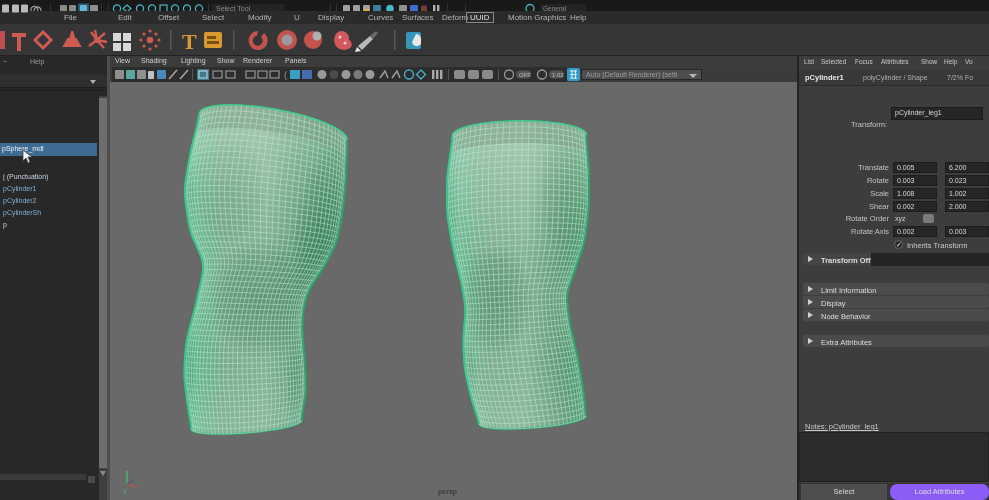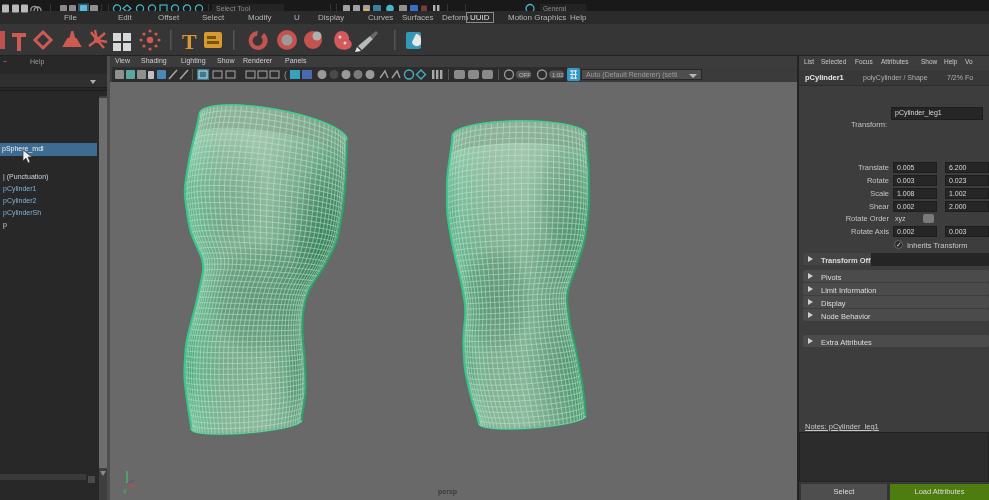--- a/index.html
+++ b/index.html
@@ -592,24 +592,20 @@
   <div class="abs" style="left:95px; top:184px; width:9px; height:9px; background:#2a2a2a; border:1px solid #666; border-radius:5px;"></div>
   <div class="t" style="left:97px; top:185px; font-size:7px; color:#ddd;">✓</div>
   <div class="t" style="left:108px; top:185px; font-size:7.5px;text-align:right;">Inherits Transform</div>
 
   <div class="sect" style="top:197px; background:#454545;">
     <div class="tri"></div>
     <div class="lbl" style="font-weight:bold;">Transform Offset</div>
   </div>
   <div class="abs" style="left:72px; top:197px; width:118px; height:13px; background:#252525;"></div>
 
-  <div class="sect" style="top:214px;">
-        <div class="tri"></div>
-        <div class="lbl">Pivots</div>
-      </div>
   <div class="sect" style="top:227px;">
         <div class="tri"></div>
         <div class="lbl">Limit Information</div>
       </div>
   <div class="sect" style="top:240px;">
         <div class="tri"></div>
         <div class="lbl">Display</div>
       </div>
   <div class="sect" style="top:253px;">
         <div class="tri"></div>
@@ -618,16 +614,16 @@
   <div class="sect" style="top:279px;">
         <div class="tri"></div>
         <div class="lbl">Extra Attributes</div>
       </div>
 
   <div class="t" style="left:6px; top:366px; font-size:7.5px;text-decoration:underline;">Notes:  pCylinder_leg1</div>
   <div class="abs" style="left:0; top:376px; width:190px; height:50px; background:#2c2c2c; border:1px solid #222;"></div>
 
   <div class="abs" style="left:0; top:427px; width:190px; height:17px; background:#353535;"></div>
   <div class="abs" style="left:2px; top:428px; width:86px; height:16px; background:#4e4e4e; text-align:center; font-size:7.5px; color:#ddd; padding-top:3px;">Select</div>
-  <div class="abs" style="left:91px; top:428px; width:99px; height:16px; background:#4d7c0f; text-align:center; font-size:7.5px; color:#ddd; padding-top:3px;">Load Attributes</div>
+  <div class="abs" style="left:91px; top:428px; width:99px; height:16px; background:#8b5cf6; text-align:center; font-size:7.5px; color:#ddd; padding-top:3px;border-radius:7px;">Load Attributes</div>
 </div>
 
 </div>
 
 </body></html>

